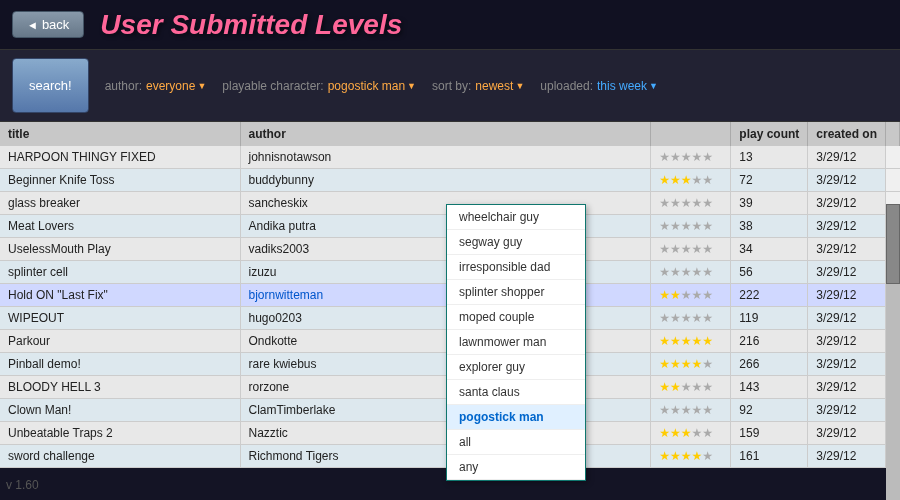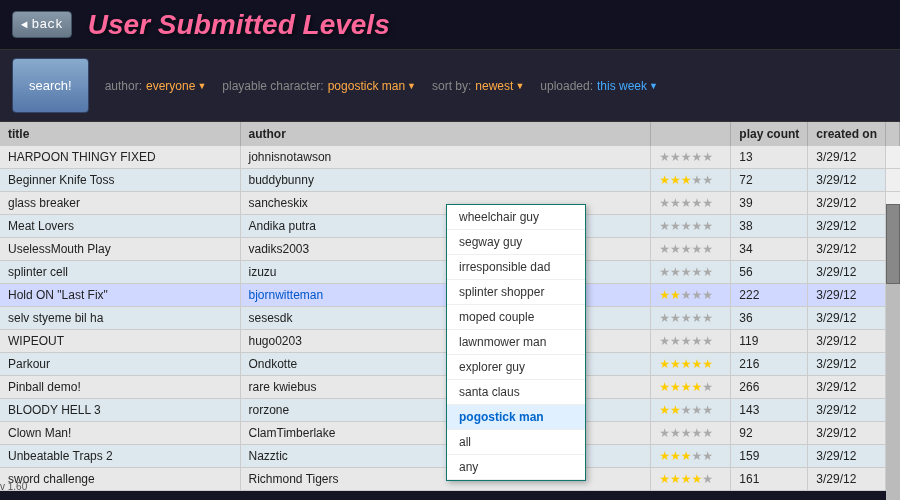--- a/index.html
+++ b/index.html
@@ -29,28 +29,27 @@
       padding: 8px 12px;
       border-bottom: 1px solid #333;
       height: 50px;
     }
 
     .back-button {
       background: linear-gradient(to bottom, #8899aa, #667788);
       border: 1px solid #445566;
       border-radius: 4px;
       color: #fff;
-      padding: 5px 8px;
+      padding: 5px 14px;
       cursor: pointer;
       font-size: 13px;
       display: flex;
       align-items: center;
       gap: 4px;
       white-space: nowrap;
-      font-family: Liberation Mono, monospace;
     }
 
     .back-button::before {
       content: '◄';
       font-size: 11px;
     }
 
     .page-title {
       color: #ff6699;
       font-size: 28px;
@@ -249,24 +248,24 @@
       border: none;
       color: #fff;
       padding: 2px 7px;
       cursor: pointer;
       font-size: 12px;
       border-radius: 2px;
     }
 
     .version {
       color: #555;
-      font-size: 10px;
+      font-size: 12px;
       position: absolute;
       bottom: 8px;
-      left: 0;
+      left: 6px;
     }
 
     .content-area {
       display: flex;
       flex-direction: column;
       height: calc(500px - 50px);
     }
   </style>
 </head>
 <body>
@@ -361,27 +360,20 @@
                 <td style="width: 70px;">3/29/12</td>
               </tr>
               <tr style="background: rgb(208, 216, 255);">
                 <td style="width: 240px;">Hold ON "Last Fix"</td>
                 <td style="color: rgb(0, 85, 204);">bjornwitteman</td>
                 <td style="width: 80px;"><span style="color:#ffcc00;">★</span><span style="color:#ffcc00;">★</span><span style="color:#aaa;">★</span><span style="color:#aaa;">★</span><span style="color:#aaa;">★</span></td>
                 <td style="width: 70px;">222</td>
                 <td style="width: 70px;">3/29/12</td>
               </tr>
               <tr>
-                <td style="width: 240px;">selv styeme bil ha</td>
-                <td>sesesdk</td>
-                <td style="width: 80px;"><span style="color:#aaa;">★</span><span style="color:#aaa;">★</span><span style="color:#aaa;">★</span><span style="color:#aaa;">★</span><span style="color:#aaa;">★</span></td>
-                <td style="width: 70px;">36</td>
-                <td style="width: 70px;">3/29/12</td>
-              </tr>
-              <tr>
                 <td style="width: 240px;">WIPEOUT</td>
                 <td>hugo0203</td>
                 <td style="width: 80px;"><span style="color:#aaa;">★</span><span style="color:#aaa;">★</span><span style="color:#aaa;">★</span><span style="color:#aaa;">★</span><span style="color:#aaa;">★</span></td>
                 <td style="width: 70px;">119</td>
                 <td style="width: 70px;">3/29/12</td>
               </tr>
               <tr>
                 <td style="width: 240px;">Parkour</td>
                 <td>Ondkotte</td>
                 <td style="width: 80px;"><span style="color:#ffcc00;">★</span><span style="color:#ffcc00;">★</span><span style="color:#ffcc00;">★</span><span style="color:#ffcc00;">★</span><span style="color:#ffcc00;">★</span></td>

